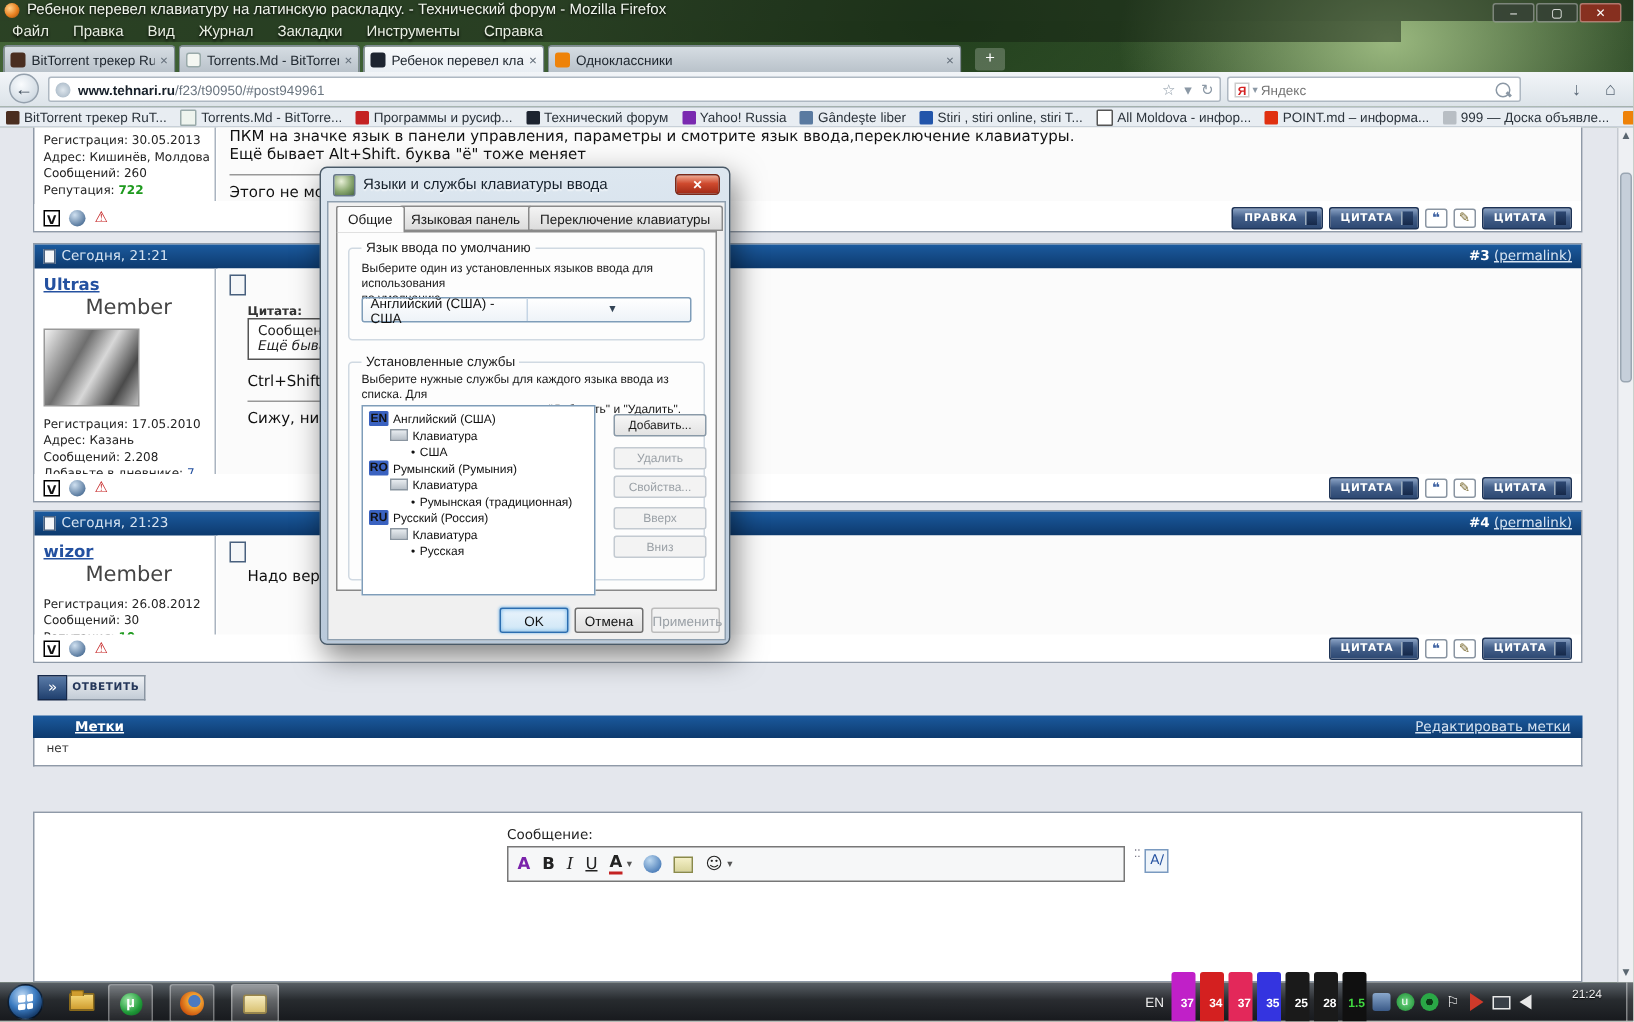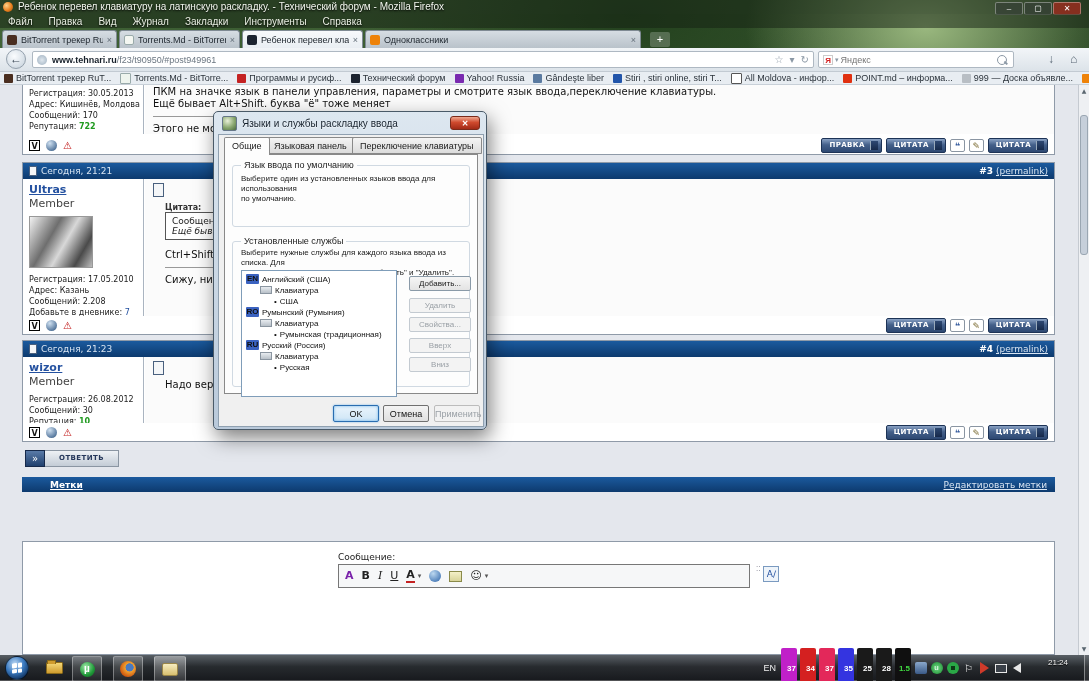--- a/index.html
+++ b/index.html
@@ -13,21 +13,21 @@
       linear-gradient(160deg,#4a6b3c,#2d4a26 40%,#56714a);}
   
   .titlebar{position:absolute;left:0;top:0;width:1089px;height:14px;background:rgba(24,36,22,.55);}
   .ff-ico{position:absolute;left:3px;top:2px;width:10px;height:10px;border-radius:50%;
     background:radial-gradient(circle at 35% 35%, #ffd28a,#e87f1e 55%,#8a4a10);}
   .title-txt{position:absolute;left:18px;top:1px;font-size:10px;color:#f2f6ee;text-shadow:0 1px 2px #000;white-space:nowrap;}
   .winctl{position:absolute;right:8px;top:2px;display:flex;gap:1px;}
   .winbtn{width:26px;height:11px;font-size:8px;line-height:11px;text-align:center;color:#fff;
     background:rgba(55,65,55,.75);border:1px solid rgba(255,255,255,.35);border-radius:2px;}
   .winbtn.close{background:rgba(150,45,30,.85);}
-  .menubar{position:absolute;left:0;top:14px;width:1089px;height:14px;background:rgba(20,32,18,.5);display:flex;align-items:center;}
+  .menubar{position:absolute;left:0;top:14px;width:934px;height:14px;background:rgba(20,32,18,.5);display:flex;align-items:center;}
   .menu-item{font-size:10px;color:#e8eee2;padding:0 8px;text-shadow:0 1px 2px #000;}
   .tabstrip{position:absolute;left:0;top:28px;width:1089px;height:20px;}
   .tab{position:absolute;top:2px;height:18px;border:1px solid #7f8a93;border-bottom:none;border-radius:3px 3px 0 0;
     background:linear-gradient(#d6dde3,#b9c2ca);display:flex;align-items:center;padding:0 4px;box-sizing:border-box;}
   .tab.active{background:linear-gradient(#f7f9fb,#e9eef3);}
   .tab-label{font-size:9px;color:#1c242c;white-space:nowrap;overflow:hidden;flex:1;}
   .tab-close{font-size:9px;color:#66717c;margin-left:4px;}
   .fav{width:10px;height:10px;margin-right:4px;border-radius:2px;flex:none;}
   .fav-rt{background:#4a2e20;}
   .fav-md{background:#f4f7f2;border:1px solid #9aa;box-sizing:border-box;}
@@ -70,21 +70,21 @@
   .postbox{position:absolute;left:22px;width:1033px;background:#fff;border:1px solid #8f9aa8;box-sizing:border-box;}
   .phead{height:16px;background:linear-gradient(var(--head-blue),#0d3a6e);display:flex;align-items:center;
     padding:0 6px;box-sizing:border-box;}
   .phead .pdate{font-size:9px;color:#d7e4f2;display:flex;align-items:center;gap:4px;}
   .sheet{width:8px;height:10px;background:#f4f6f8;border:1px solid #49607e;box-sizing:border-box;}
   .phead .plink{margin-left:auto;font-size:9px;color:#fff;}
   .plink .pl-under{color:#d7e4f2;text-decoration:underline;font-weight:normal;}
   .pbody{position:relative;}
   .ucol{position:absolute;left:0;top:0;bottom:0;width:121px;border-right:1px solid #aab4c0;padding:4px 6px;box-sizing:border-box;}
   .uname{font-size:11px;font-weight:bold;color:#2451a0;text-decoration:underline;}
-  .urole{font-size:11px;color:#444;margin-top:1px;}
+  .urole{font-size:14px;color:#444;margin-top:1px;margin-left:28px;}
   .inf{font-size:8px;color:#222;line-height:11px;white-space:nowrap;}
   .green{color:#1f9a1f;font-weight:bold;}
   .dlink{color:#2451a0;text-decoration:underline;}
   .avatar{width:62px;height:50px;margin:6px 0;border:1px solid #999;
     background:linear-gradient(120deg,#f2f2f2,#6e6e6e 35%,#d8d8d8 55%,#4a4a4a 80%,#bdbdbd);}
   .pcontent{position:absolute;left:122px;top:0;right:0;bottom:0;padding:4px 8px;box-sizing:border-box;background:#fbfbfb;}
   .ptxt{font-size:10px;color:#111;line-height:12px;}
   .psep{width:220px;height:1px;background:#999;margin:6px 0;}
   .qlabel{font-size:8px;font-weight:bold;color:#333;}
   .qbox{background:#fff;border:1px solid #555;padding:3px 6px;width:320px;box-sizing:border-box;}
@@ -100,21 +100,21 @@
   .fbtn{height:13px;display:flex;align-items:center;background:linear-gradient(#8aa2c4,#44608a 45%,#2d4872);
     border:1px solid #1d3356;border-radius:2px;padding:0 3px 0 7px;}
   .fbtn i{font-style:normal;font-size:7px;font-weight:bold;color:#fff;letter-spacing:.4px;}
   .fbtn u{width:7px;height:9px;margin-left:5px;background:linear-gradient(#2d4872,#16294a);border-left:1px solid #9ab;display:block;}
   .ibox{width:15px;height:13px;background:#fff;border:1px solid #8a95a2;border-radius:2px;font-size:9px;line-height:12px;
     text-align:center;color:#3a5fa0;font-weight:bold;box-sizing:border-box;}
   .ibox.pencil{color:#7a6a30;font-weight:normal;}
   .replybtn{position:absolute;left:25px;display:flex;height:17px;}
   .replybtn .arr{width:20px;background:linear-gradient(#5a7ba8,#20406e);border:1px solid #16294a;color:#fff;
     font-size:10px;line-height:15px;text-align:center;box-sizing:border-box;}
-  .replybtn .lab{width:74px;background:linear-gradient(#eef1f5,#c3ccd6);border:1px solid #8a95a2;border-left:none;
+  .replybtn .lab{width:52px;background:linear-gradient(#eef1f5,#c3ccd6);border:1px solid #8a95a2;border-left:none;
     font-size:7px;font-weight:bold;color:#25375a;line-height:15px;text-align:center;box-sizing:border-box;letter-spacing:.4px;}
   .tagshead{position:absolute;left:22px;width:1033px;height:15px;background:linear-gradient(var(--head-blue),#0d3a6e);
     display:flex;align-items:center;padding:0 8px;box-sizing:border-box;}
   .tagshead .tl{font-size:9px;font-weight:bold;color:#fff;text-decoration:underline;padding-left:20px;}
   .tagshead .tr{margin-left:auto;font-size:9px;color:#d7e4f2;text-decoration:underline;}
   .tagsbody{position:absolute;left:22px;width:1033px;height:19px;background:#fff;border:1px solid #8f9aa8;border-top:none;
     box-sizing:border-box;padding:2px 8px;font-size:8px;color:#333;}
   .qrhead{position:absolute;left:22px;width:1033px;height:16px;background:linear-gradient(#2f86cf,var(--qr-blue));
     display:flex;align-items:center;padding:0 8px;box-sizing:border-box;}
   .qrhead span{font-size:10px;font-weight:bold;color:#fff;}
@@ -324,21 +324,21 @@
 
   </div>
 
   <div class="page">
 
     <div class="postbox" style="top:-4px;height:74px;">
       <div class="pbody" style="height:52px;">
         <div class="ucol" style="padding-top:6px;">
           <div class="inf">Регистрация: 30.05.2013</div>
           <div class="inf">Адрес: Кишинёв, Молдова</div>
-          <div class="inf">Сообщений: 170</div>
+          <div class="inf">Сообщений: 260</div>
           <div class="inf"><span>Репутация:</span> <span class="green">722</span></div>
         </div>
         <div class="pcontent">
           <div class="ptxt">ПКМ на значке язык в панели управления, параметры и смотрите язык ввода,переключение клавиатуры.</div>
           <div class="ptxt">Ещё бывает Alt+Shift. буква "ё" тоже меняет</div>
           <div class="psep"></div>
           <div class="ptxt">Этого не мож</div>
         </div>
       </div>
       <div class="strip">
@@ -465,20 +465,21 @@
 
     <div class="replybtn" style="top:365px;">
       <span class="arr">»</span>
       <span class="lab">ОТВЕТИТЬ</span>
     </div>
 
     <div class="tagshead" style="top:392px;">
       <span class="tl">Метки</span>
       <span class="tr">Редактировать метки</span>
     </div>
+    <div class="tagsbody" style="top:407px;">нет</div>
 
     <div class="qrpanel" style="top:456px;">
       <div class="msglabel">Сообщение:</div>
       <div class="edtbar">
         <span class="tbico tb-a">A</span>
         <span class="tbico tb-b">B</span>
         <span class="tbico tb-i">I</span>
         <span class="tbico tb-u">U</span>
         <span class="tbico tb-col">A</span>
           <span class="tbcaret">▾</span>
@@ -496,34 +497,38 @@
     <div class="pagescroll">
       <span class="ps-btn" style="top:0;">▲</span>
       <span class="ps-thumb"></span>
       <span class="ps-btn" style="bottom:0;">▼</span>
     </div>
   </div>
 
   <div class="dialog">
     <div class="dlg-title">
       <span class="dlg-ico"></span>
-      <span>Языки и службы раскладку ввода</span>
+      <span>Языки и службы клавиатуры ввода</span>
     </div>
     <div class="dlg-close">✕</div>
     <div class="dlg-client">
       <div class="dtab active" style="left:5px;">Общие</div>
       <div class="dtab" style="left:47px;">Языковая панель</div>
       <div class="dtab" style="left:133px;">Переключение клавиатуры</div>
       <div class="dpanel">
 
         <div class="grp" style="top:10px;height:62px;">
           <span class="grp-title">Язык ввода по умолчанию</span>
           <div class="gdesc" style="margin:8px 8px 0;">
             <div>Выберите один из установленных языков ввода для использования</div>
             <div>по умолчанию.</div>
+          </div>
+          <div class="combo">
+            <span>Английский (США) - США</span>
+            <span class="carr">▼</span>
           </div>
         </div>
 
         <div class="grp" style="top:86px;height:146px;">
           <span class="grp-title">Установленные службы</span>
           <div class="gdesc" style="margin:6px 8px 0;">
             <div>Выберите нужные службы для каждого языка ввода из списка. Для</div>
             <div>изменения списка служат кнопки "Добавить" и "Удалить".</div>
           </div>
           <div class="tree">

